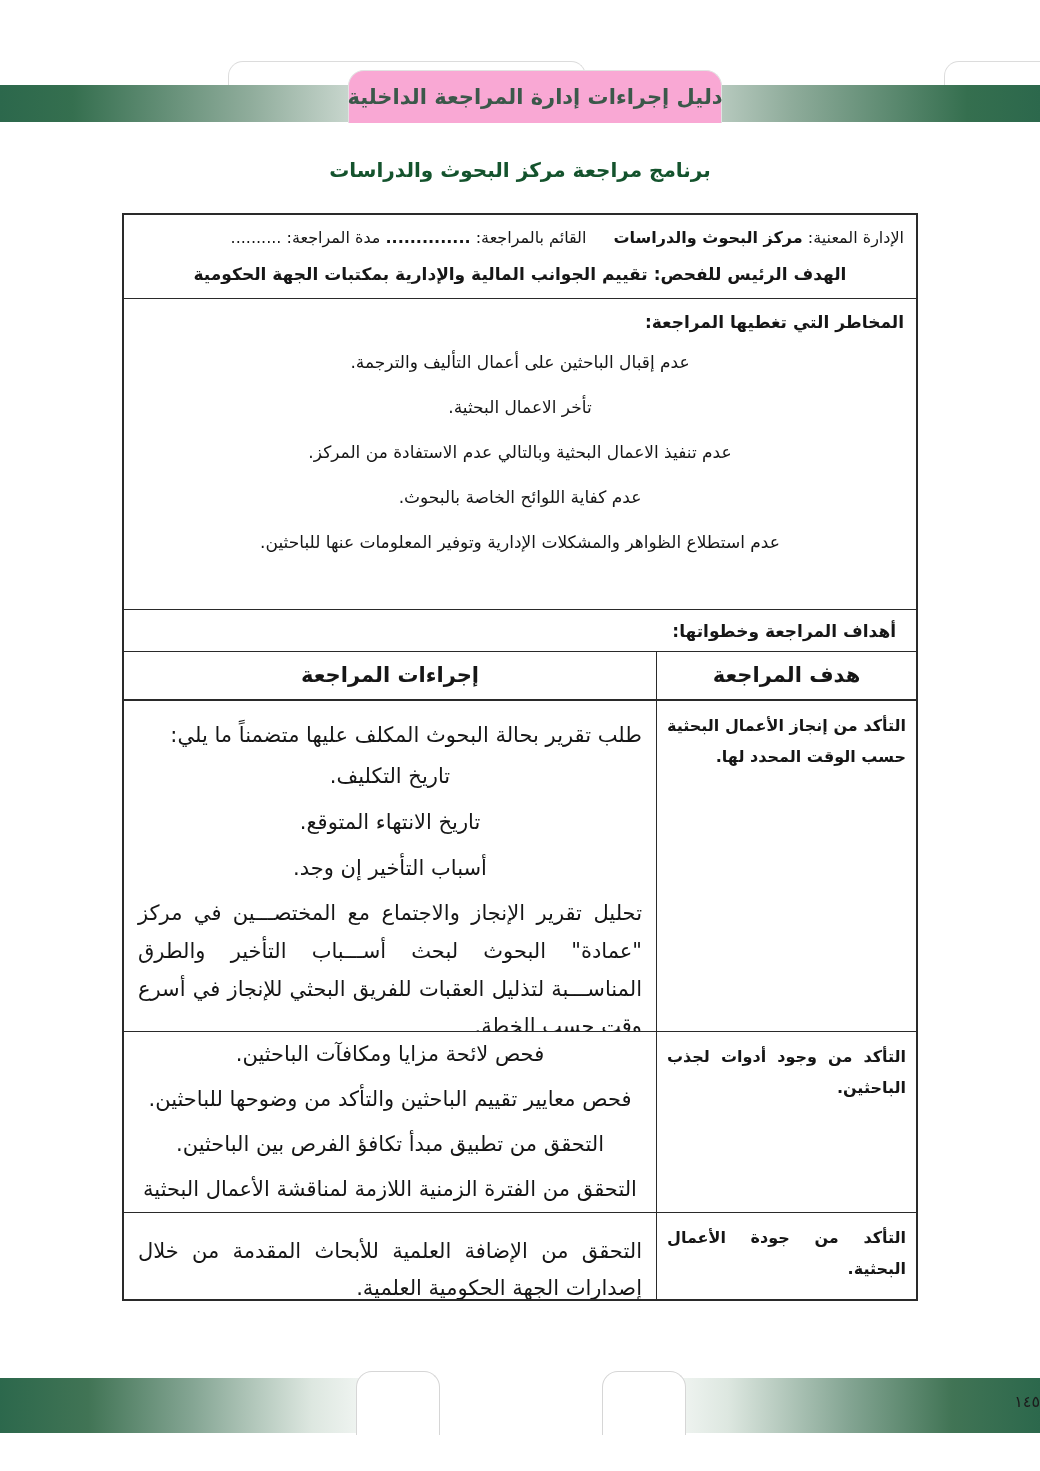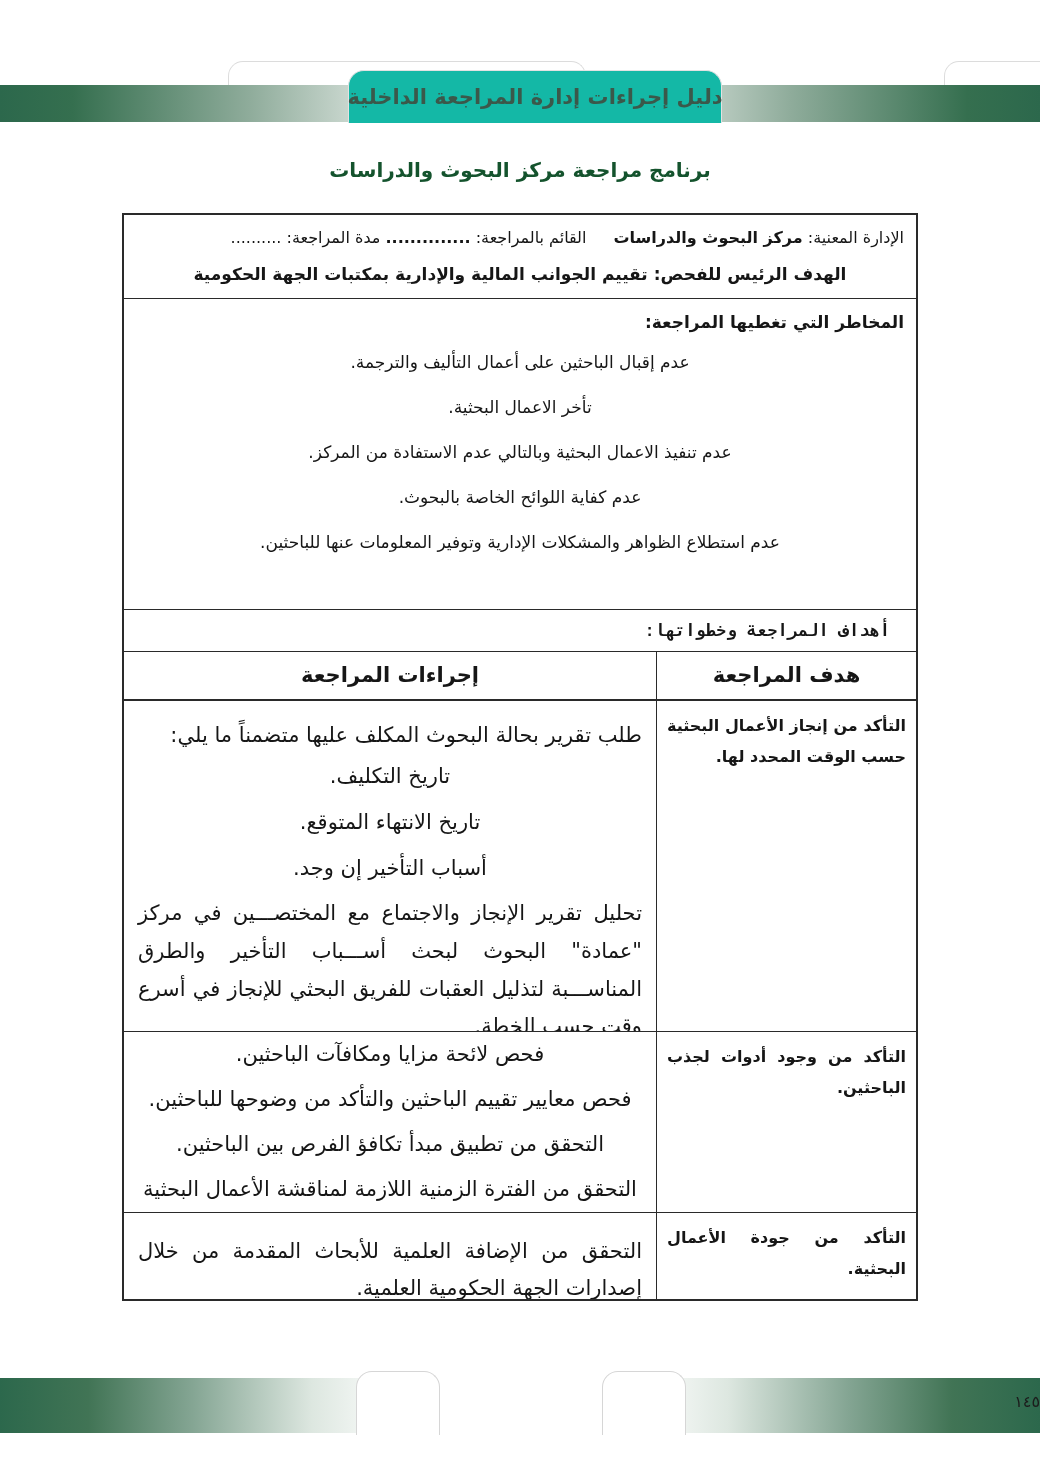--- a/index.html
+++ b/index.html
@@ -21,21 +21,21 @@
   .tf-left{left:228px;width:356px;}
   .tf-right{left:944px;width:130px;}
   .hdr-bar{
     position:absolute;left:0;top:85px;width:1040px;height:37px;z-index:2;
     background:linear-gradient(to right,
       #2c684c 0%, #356f4f 7%, #8fac9b 24%, #eef2ef 40%, #ffffff 50%,
       #eef2ef 60%, #8fac9b 76%, #356f4f 93%, #2c684c 100%);
   }
   .hdr-tab{
     position:absolute;left:348px;top:70px;width:372px;height:52px;z-index:3;
-    background:#14b8a6;border:1px solid #e2e2e2;border-bottom:none;
+    background:#f9a8d4;border:1px solid #e2e2e2;border-bottom:none;
     border-radius:16px 16px 0 0;
     display:flex;align-items:center;justify-content:center;
   }
   .hdr-title{
     font-size:21px;font-weight:bold;color:#3b584a;white-space:nowrap;
   }
   .doc-title{
     position:absolute;left:0;top:158px;width:1040px;margin:0;
     text-align:center;font-size:20px;font-weight:bold;color:#14532d;
   }
@@ -49,21 +49,21 @@
   .r-info{height:83px;padding:7px 12px 0;}
   .info-l1{margin:0;font-size:16px;line-height:32px;white-space:nowrap;}
   .info-l1 .gap{margin-left:22px;}
   .info-l1 b{font-weight:bold;}
   .dots-b{font-weight:bold;letter-spacing:1px;}
   .dots-n{letter-spacing:1px;}
   .info-l2{margin:0;font-weight:bold;text-align:center;font-size:17px;line-height:40px;}
   .r-risks{height:311px;padding:5px 12px 0;}
   .risks-head{margin:0;font-weight:bold;font-size:17px;line-height:36px;}
   .risk-item{margin:0;text-align:center;font-size:17px;height:45px;line-height:45px;}
-  .r-ahdaf{height:42px;display:flex;align-items:center;padding:0 26px;font-family:Liberation Mono, monospace;}
+  .r-ahdaf{height:42px;display:flex;align-items:center;padding:0 20px;}
   .r-ahdaf p{margin:0;font-weight:bold;font-size:17px;}
   .cols{display:flex;align-items:stretch;}
   .c-obj{
     width:260px;box-sizing:border-box;border-left:1.4px solid #2a2a2a;
     padding:9px 10px;font-weight:bold;font-size:16px;line-height:1.95;
     text-align:justify;
   }
   .c-proc{flex:1;box-sizing:border-box;padding:16px 14px;font-size:21px;}
   .r-cols-head{height:48px;}
   .r-cols-head .c-obj,.r-cols-head .c-proc{

